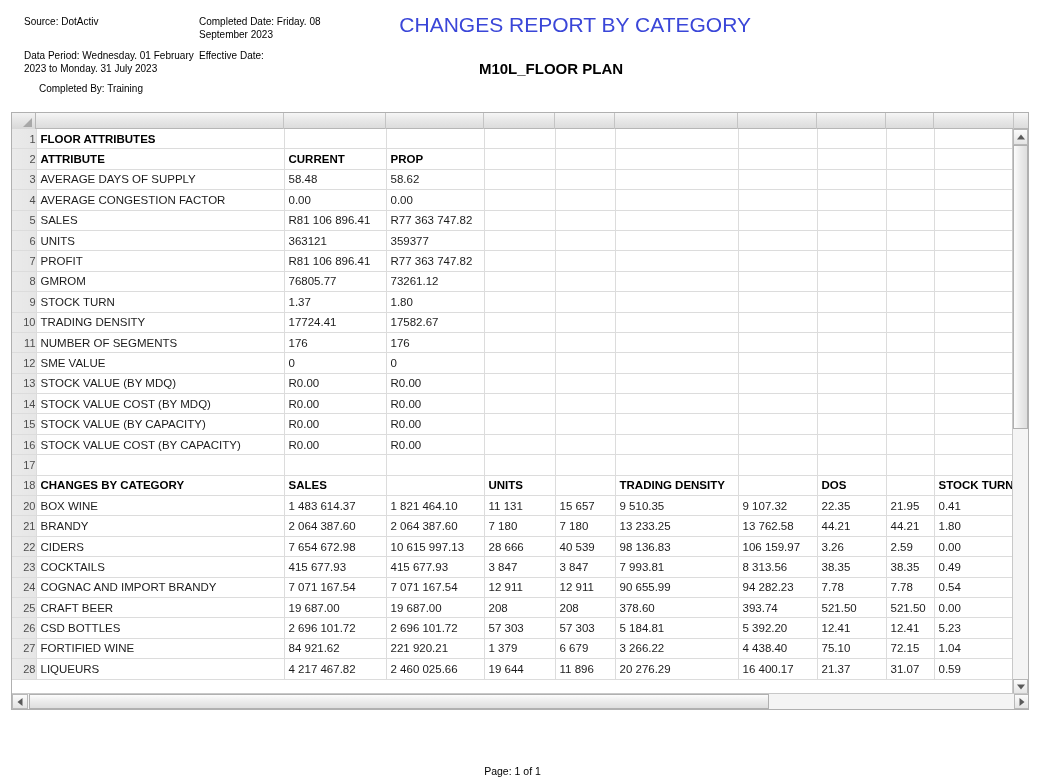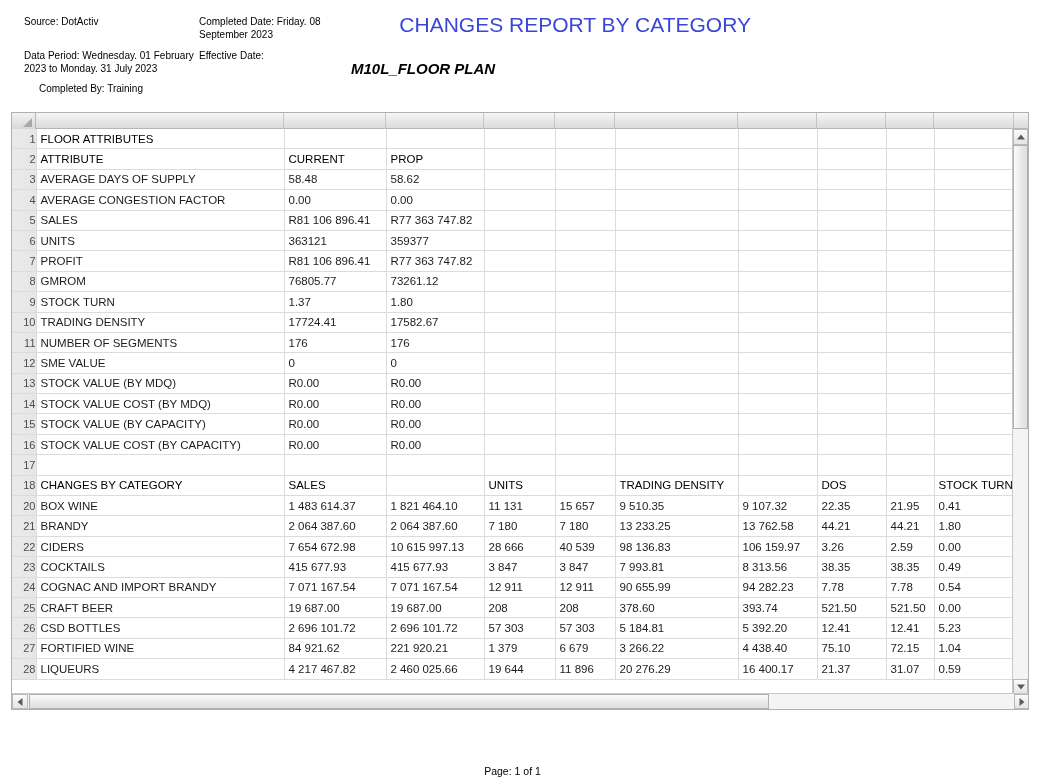--- a/index.html
+++ b/index.html
@@ -44,25 +44,25 @@
     font-size: 21px;
     color: #3a46d8;
     font-family: "Liberation Sans", sans-serif;
     letter-spacing: 0px;
     white-space: nowrap;
   }
   #report-subtitle {
     position: absolute;
     left: 340px; top: 60px;
     width: 400px;
+    text-align: center;
     font-size: 15px;
     font-weight: bold;
     color: #000000;
     white-space: nowrap;
-    font-style: italic;
   }
 
   
   #sheet-frame {
     position: absolute;
     left: 11px; top: 112px;
     width: 1018px;
     height: 598px;
     border: 1px solid #b0b0b0;
     background: #ffffff;
@@ -132,21 +132,21 @@
     width: 24px;
     min-width: 24px;
     padding: 0 4px 0 0;
     text-align: right;
     background: linear-gradient(to right, #eaeaea 0%, #e6e6e6 100%);
     color: #4d4d4d;
     font-size: 11px;
     border-right: 1px solid #b6b6b6;
     border-bottom: 1px solid #cfcfcf;
   }
-  td.bold { font-weight: normal; color: #000000; }
+  td.bold { font-weight: bold; color: #000000; }
 
   
   #vscroll {
     position: absolute;
     right: 0; top: 16px;
     width: 16px;
     height: 566px;
     background: #f4f4f4;
     border-left: 1px solid #c8c8c8;
     box-sizing: border-box;

